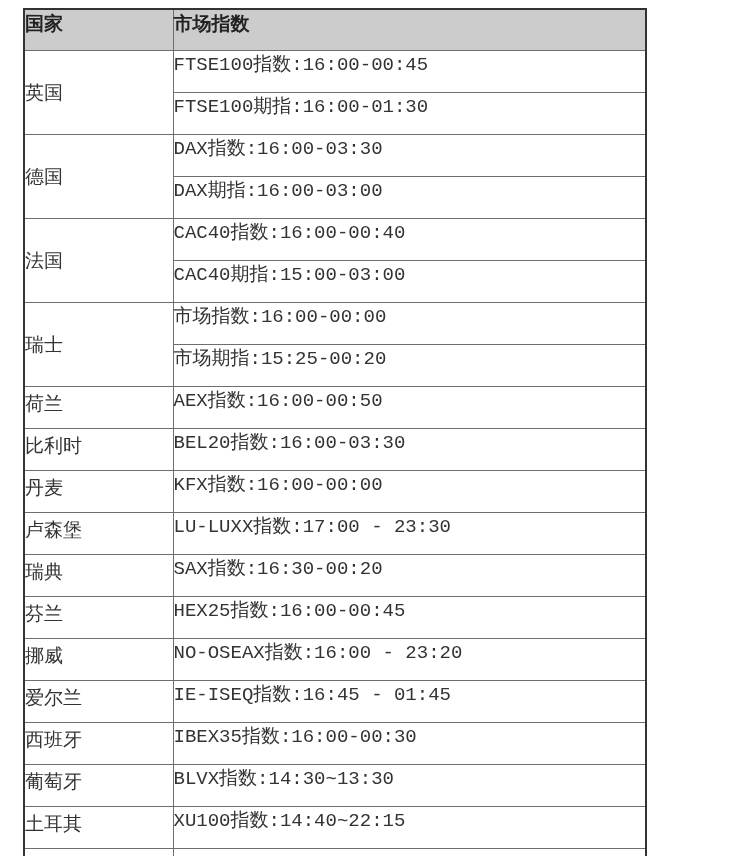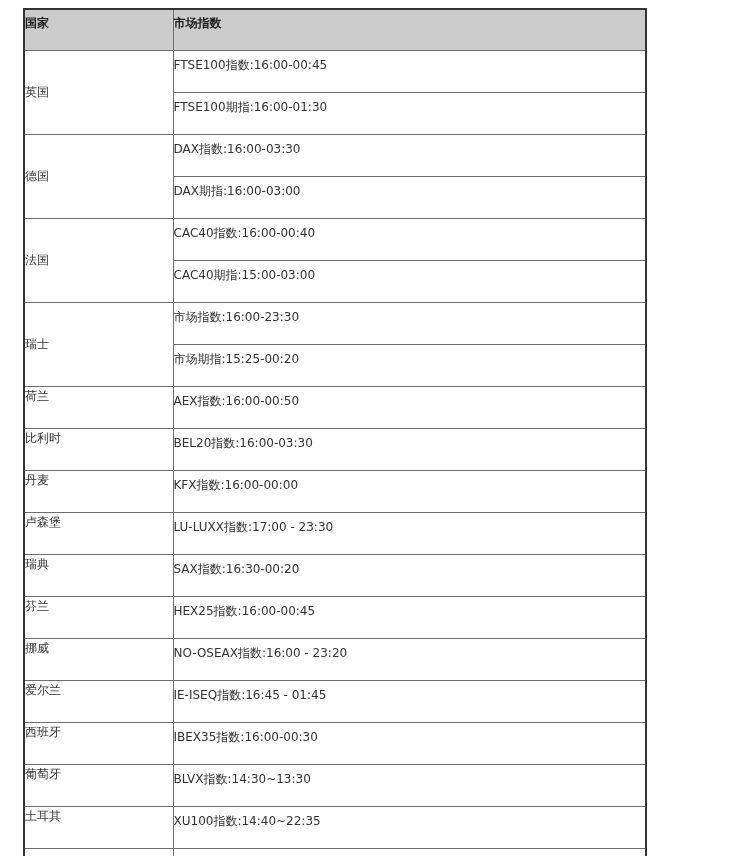--- a/index.html
+++ b/index.html
@@ -1,26 +1,26 @@
 <!DOCTYPE html>
 <html><head>
 <meta charset="utf-8">
 <style>
   html, body { margin: 0; padding: 0; background: #ffffff; }
   body { width: 751px; height: 856px; overflow: hidden; position: relative;
          font-family: "DejaVu Sans", "Liberation Sans", sans-serif; color: #333333; }
   table { position: absolute; left: 23px; top: 8px; border-collapse: collapse; width: 622px; table-layout: fixed; }
   col.c1 { width: 149px; }
   col.c2 { width: 473px; }
-  td, th { border: 1px solid #6e6e6e; padding: 0; font-size: 12px; line-height: 16px; vertical-align: top; text-align: left; }
+  td, th { border: 1px solid #6e6e6e; padding: 0; font-size: 19px; line-height: 16px; vertical-align: top; text-align: left; }
   table { border: 2px solid #333; }
   th { background: #cccccc; font-weight: bold; height: 41px; padding-top: 5px; box-sizing: border-box; color: #222; }
-  td.sub { height: 42px; padding-top: 6px; box-sizing: border-box; }
+  td.sub { height: 42px; padding-top: 6px; box-sizing: border-box; font-family: Liberation Mono, monospace; }
   td.country { vertical-align: middle; margin-top: 46px; }
-  td.country-single { padding-top: 1px; }
+  td.country-single { padding-top: 10px; }
 </style>
 </head>
 <body>
 
 <table>
   <colgroup>
       <col class="c1">
       <col class="c2">
     </colgroup>
   <thead>
@@ -46,21 +46,21 @@
     </tr>
     <tr>
       <td class="country" rowspan="2">法国</td>
       <td class="sub">CAC40指数:16:00-00:40</td>
     </tr>
     <tr>
       <td class="sub">CAC40期指:15:00-03:00</td>
     </tr>
     <tr>
       <td class="country" rowspan="2">瑞士</td>
-      <td class="sub">市场指数:16:00-23:30</td>
+      <td class="sub">市场指数:16:00-00:00</td>
     </tr>
     <tr>
       <td class="sub">市场期指:15:25-00:20</td>
     </tr>
     <tr>
       <td class="sub country-single">荷兰</td>
       <td class="sub">AEX指数:16:00-00:50</td>
     </tr>
     <tr>
       <td class="sub country-single">比利时</td>
@@ -93,20 +93,20 @@
     <tr>
       <td class="sub country-single">西班牙</td>
       <td class="sub">IBEX35指数:16:00-00:30</td>
     </tr>
     <tr>
       <td class="sub country-single">葡萄牙</td>
       <td class="sub">BLVX指数:14:30~13:30</td>
     </tr>
     <tr>
       <td class="sub country-single">土耳其</td>
-      <td class="sub">XU100指数:14:40~22:35</td>
+      <td class="sub">XU100指数:14:40~22:15</td>
     </tr>
     <tr>
       <td class="sub country-single"></td>
       <td class="sub"></td>
     </tr>
   </tbody>
 </table>
 
 </body></html>

